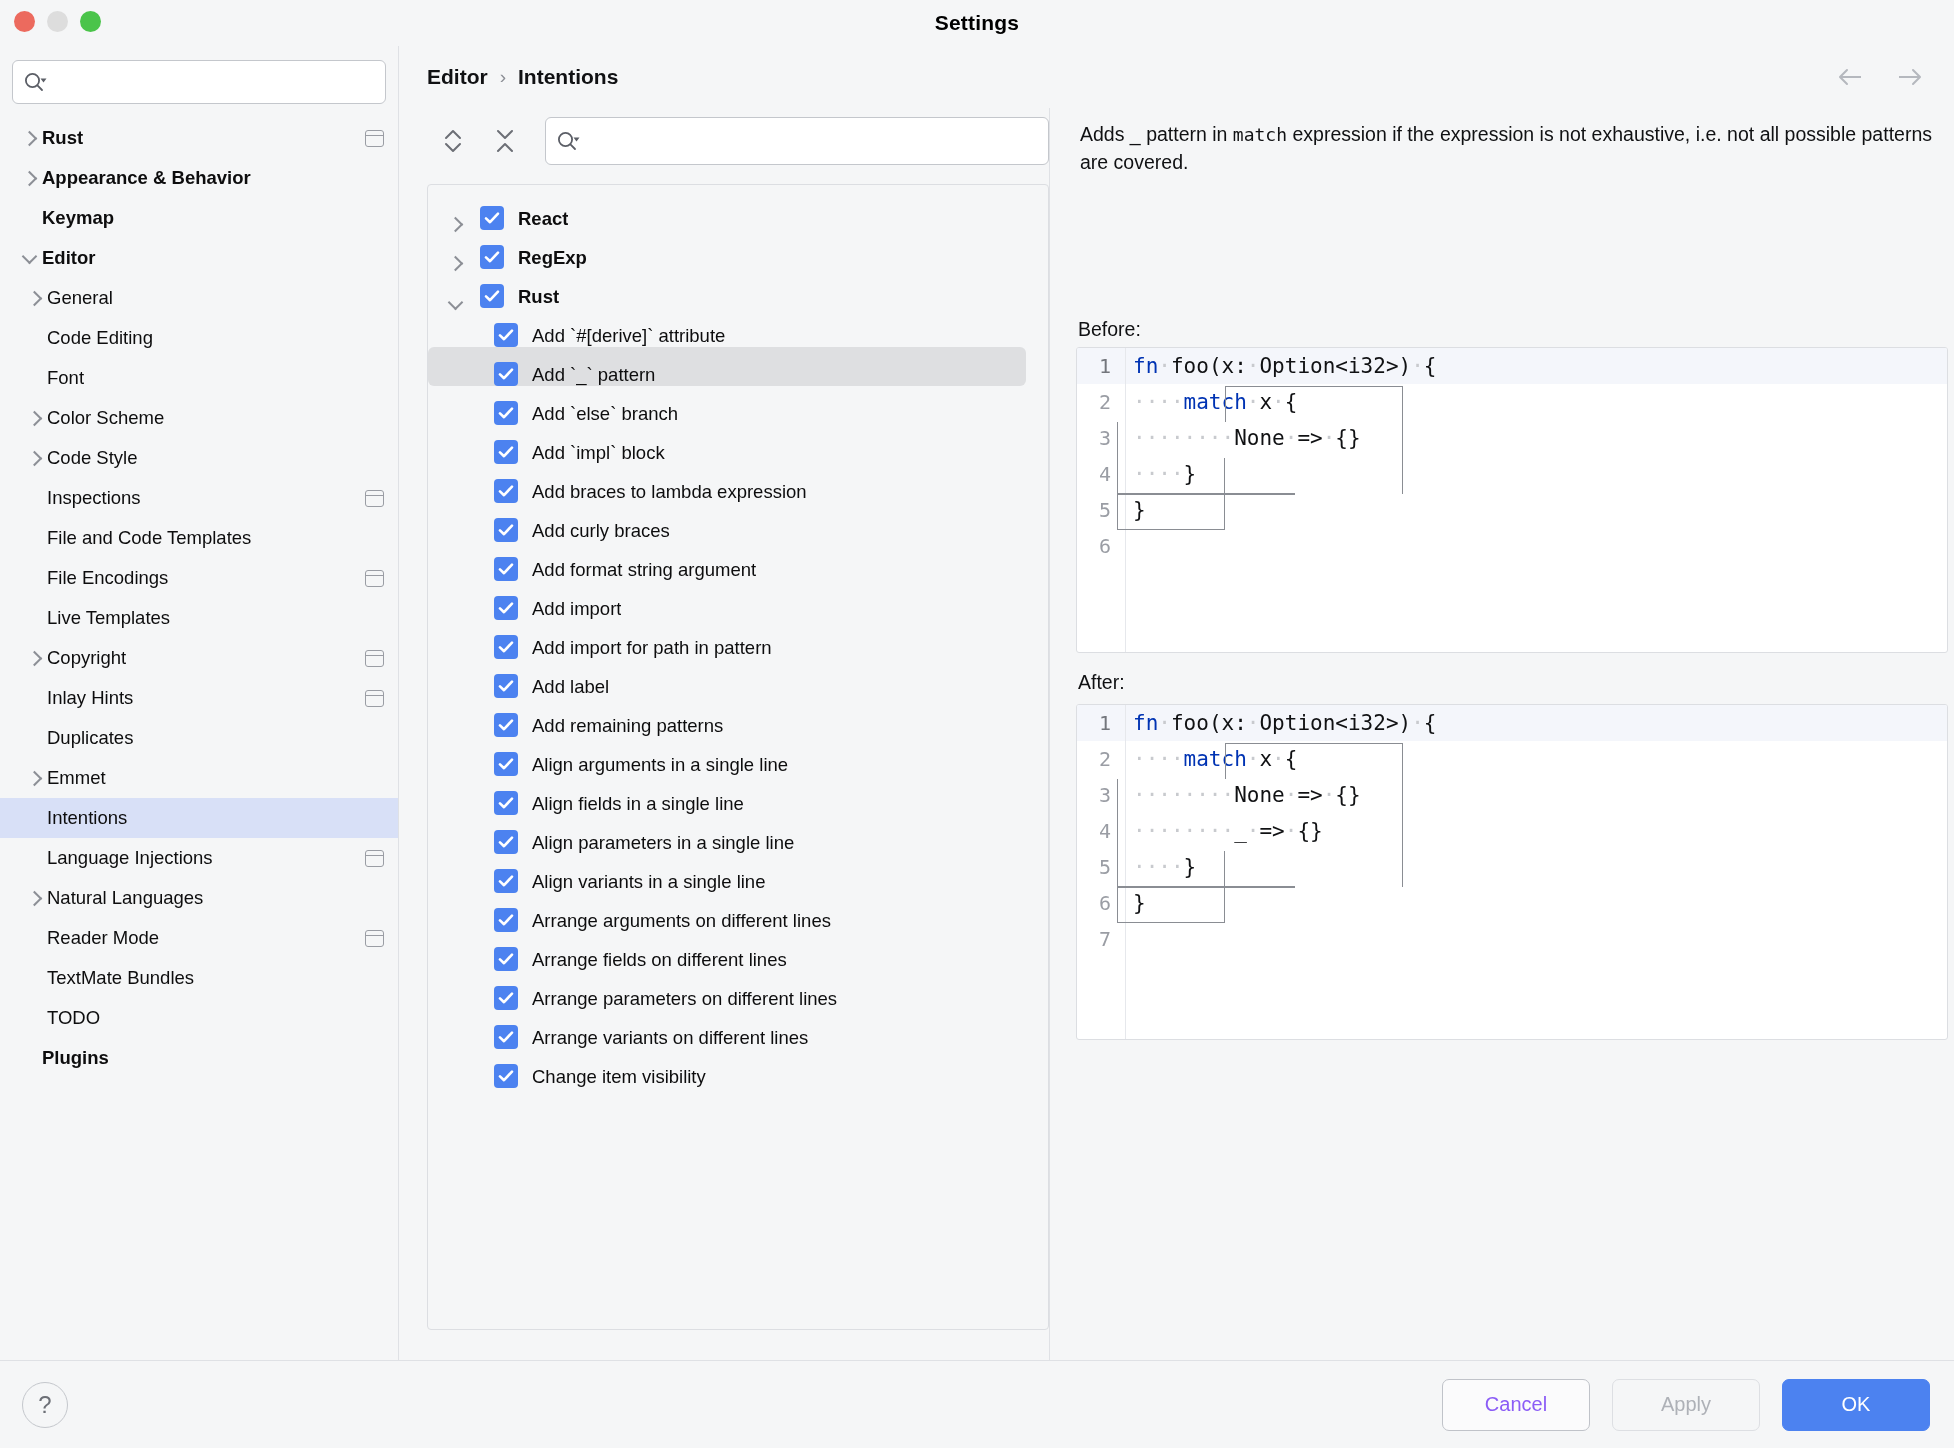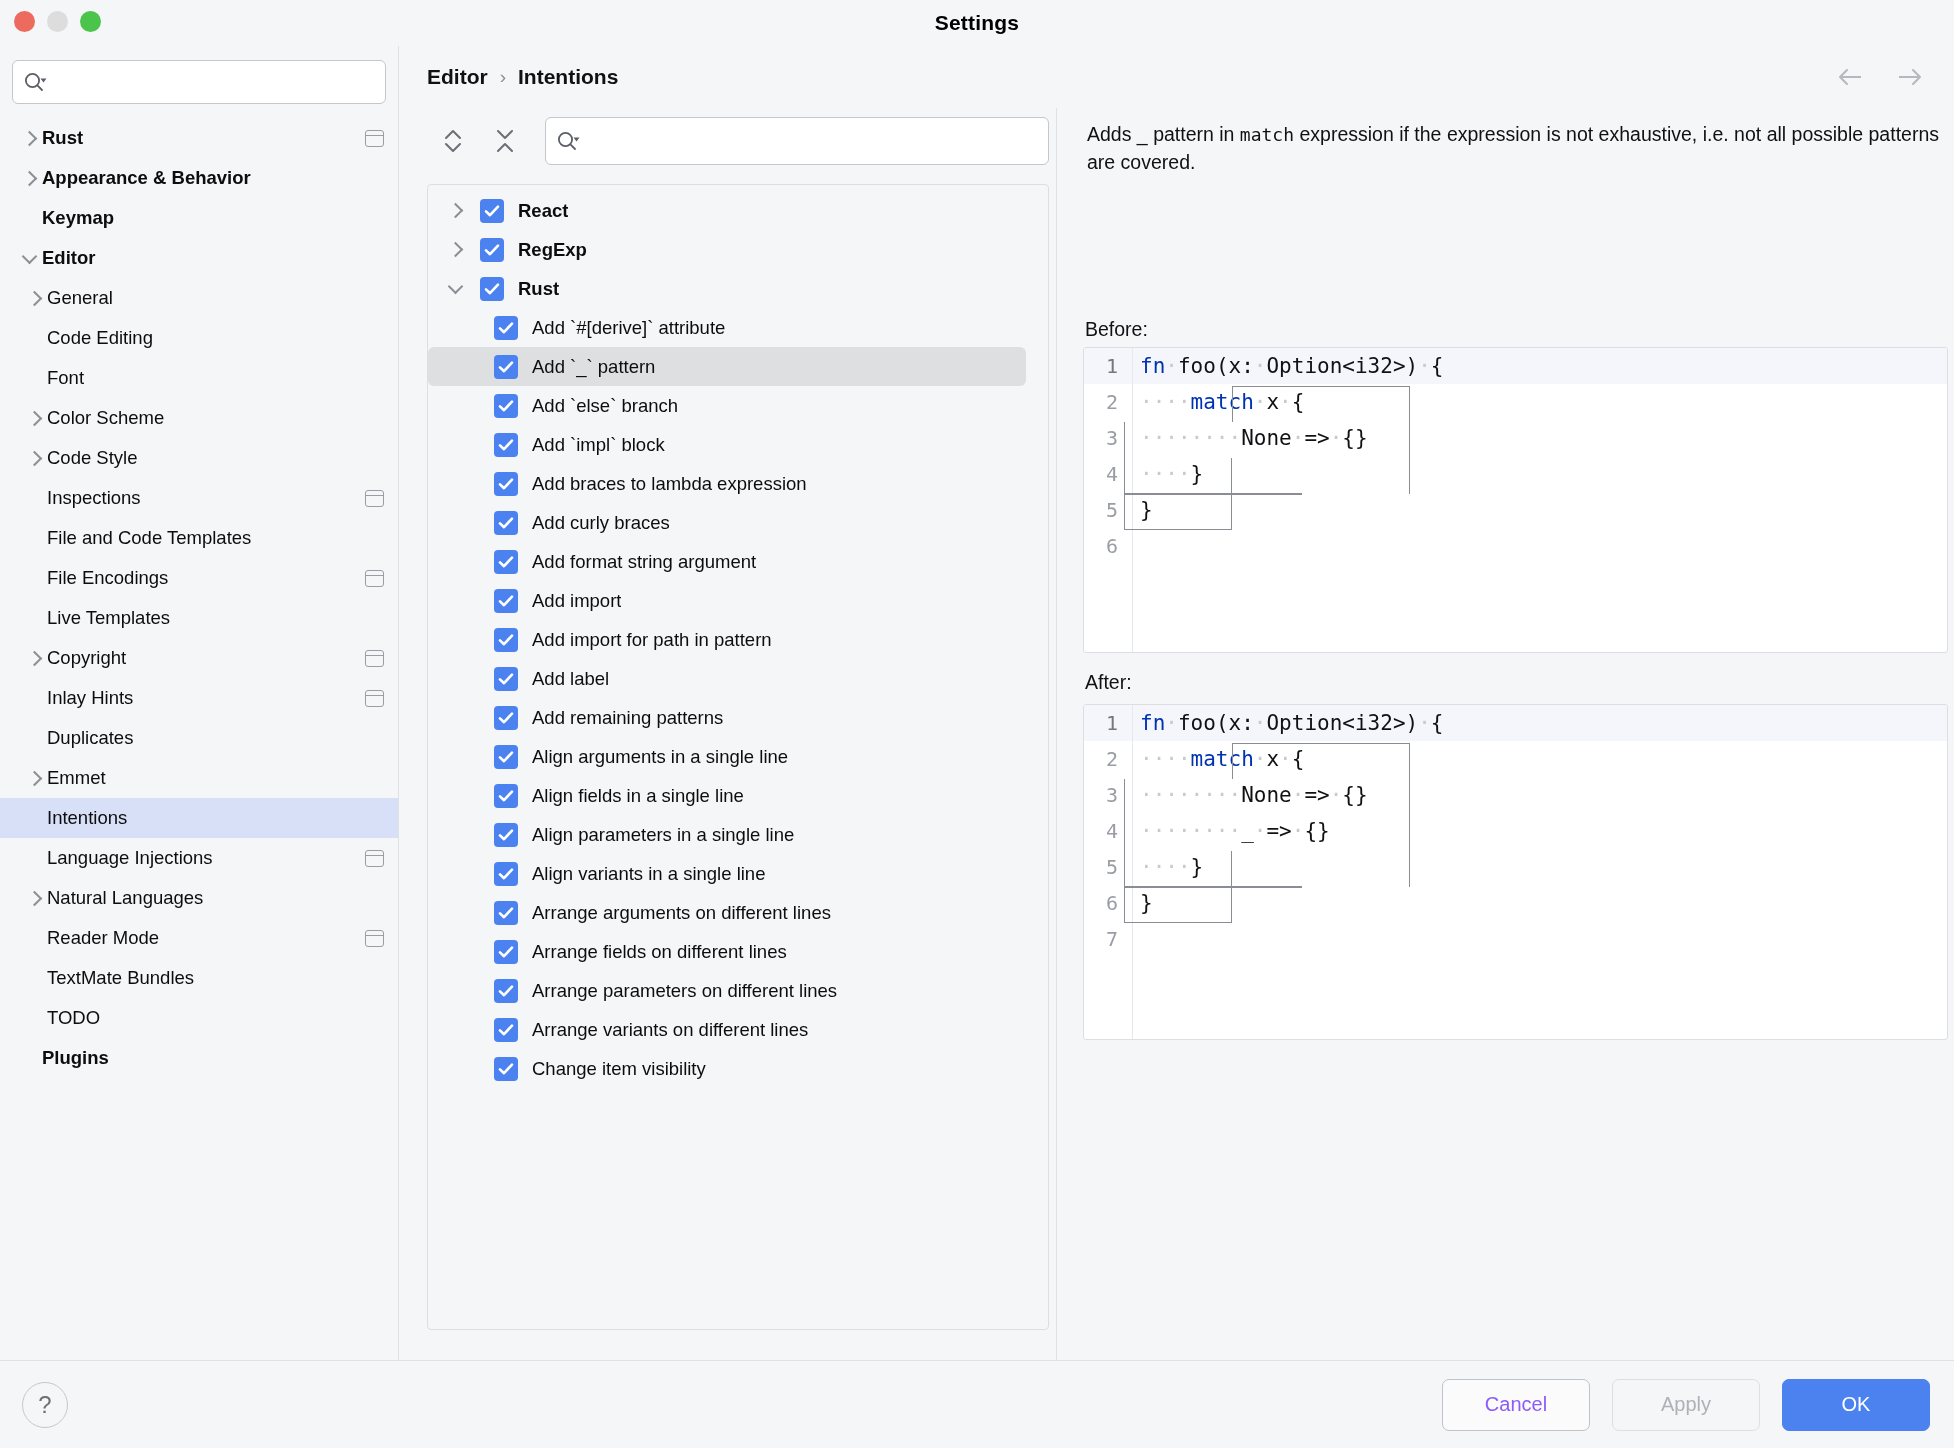--- a/index.html
+++ b/index.html
@@ -131,21 +131,21 @@
     flex: 1 1 auto; border: none; outline: none; background: transparent;
     font-size: 16px; font-family: "Liberation Sans", sans-serif; color: #1c1d1f; padding-left: 4px;
   }
   .int-tree {
     flex: 1 1 auto; margin-top: 10px;
     background: #f5f6f7;
     border: 1px solid #dcdee2; border-radius: 4px;
     overflow: hidden; padding-top: 6px;
   }
   .irow {
-    height: 39px; display: flex; align-items: center;
+    height: 39px; display: flex; align-items: flex-end;
     font-size: 18.5px; color: #0d0d0e; white-space: nowrap;
   }
   .irow.group { padding-left: 22px; font-weight: bold; }
   .irow.leaf  { padding-left: 66px; }
   .irow.hl { background: #dedfe1; border-radius: 6px; margin-right: 22px; }
   .irow .arrow-slot { width: 30px; flex: 0 0 30px; display: flex; align-items: center; }
   .cbx {
     width: 24px; height: 24px; flex: 0 0 24px;
     border-radius: 4px; background: #4c82f0;
     display: flex; align-items: center; justify-content: center;
@@ -153,21 +153,20 @@
   }
   .cbx svg { display: block; }
   .irow .ilbl { overflow: hidden; text-overflow: ellipsis; }
 
   
   .rightcol {
     flex: 1 1 auto; min-width: 0;
     border-left: 1px solid #dfe1e5;
     display: flex; flex-direction: column;
     padding: 0 6px 30px 26px;
-    margin-left: 7px;
   }
   .desc {
     font-size: 19.5px; color: #101113; line-height: 1.45;
     padding: 12px 4px 0 4px; min-height: 70px;
   }
   .desc .mono { font-family: "DejaVu Sans Mono", "Liberation Mono", monospace; font-size: 18px; }
   .spacer-gap { flex: 0 0 140px; }
   .code-label {
     font-size: 19.5px; color: #101113; padding: 0 2px 6px 2px;
   }

